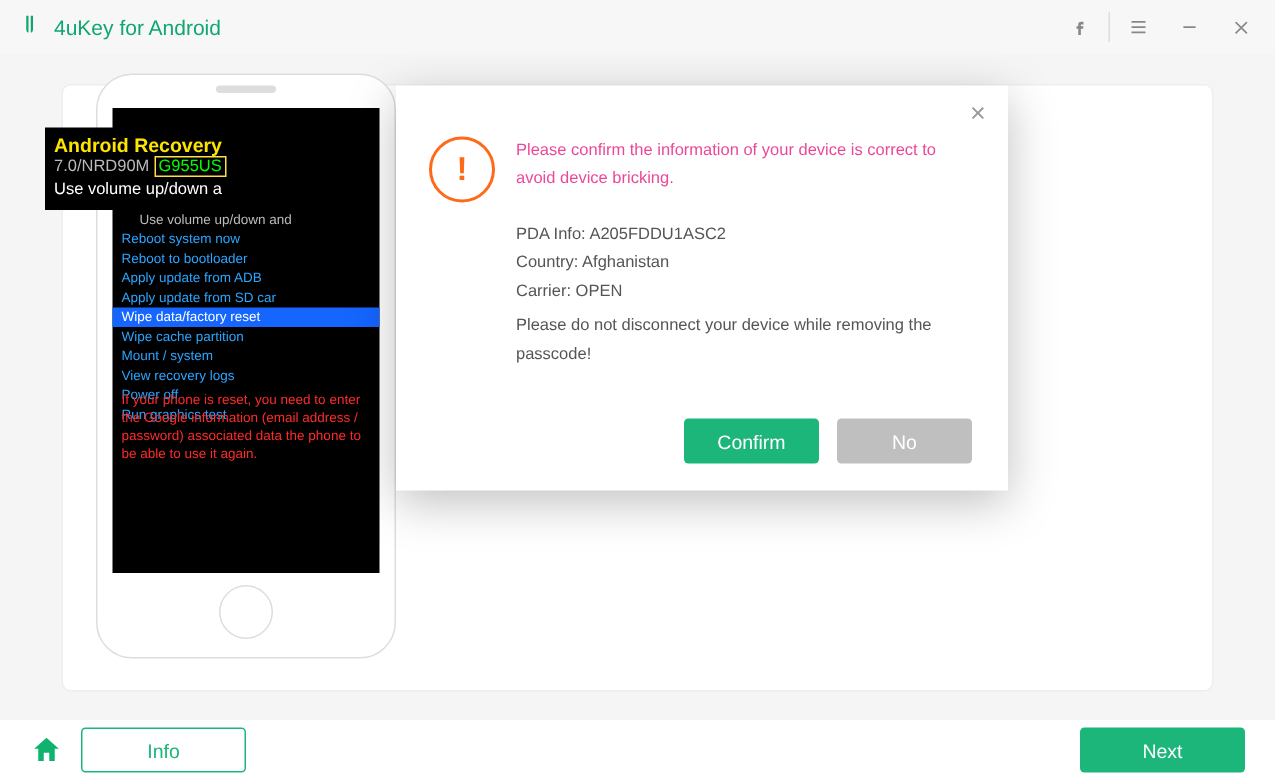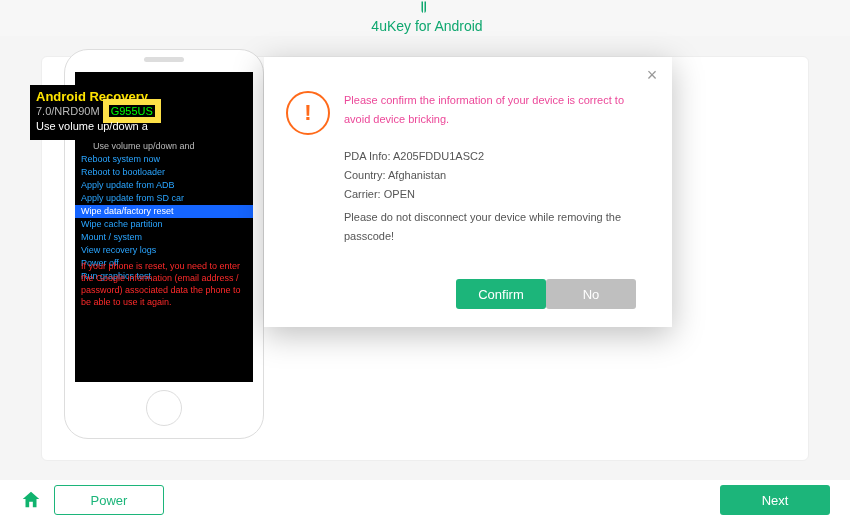--- a/index.html
+++ b/index.html
@@ -1,37 +1,37 @@
 <!DOCTYPE html>
 <html><head>
   <meta charset="utf-8">
   <style>
     * { margin: 0; padding: 0; box-sizing: border-box; font-family: "Segoe UI", Arial, sans-serif; }
     html, body { width: 850px; height: 520px; overflow: hidden; background: #fff; }
     
-    .titlebar { height: 36px; background: #f7f7f7; display: flex; align-items: center; padding: 0 6px 0 10px; font-size: 14px; color: #0fa76f; flex-direction: column; }
+    .titlebar { height: 36px; background: #f7f7f7; display: flex; align-items: center; padding: 0 6px 0 10px; font-size: 14px; color: #0fa76f; }
     .titlebar .logo { display: inline-flex; margin-right: 8px; }
     .titlebar .title { color: #0fa76f; font-weight: 500; }
     .titlebar .spacer { flex: 1; }
     .titlebar .tbtn { width: 34px; height: 34px; display: flex; align-items: center; justify-content: center; cursor: pointer; color: #777; }
     .titlebar .divider { width: 1px; height: 20px; background: #ddd; margin: 0 2px; }
     
     .content { position: relative; height: 444px; background: #f5f5f5; padding: 20px 30px 0 30px; }
     .card { width: 768px; margin: 0 auto; height: 405px; background: #fff; border: 1px solid #eee; border-radius: 6px; position: relative; overflow: visible; }
     
     .phone { position: absolute; left: 22px; top: -8px; width: 200px; height: 390px; border: 1px solid #ddd; border-radius: 24px; background: #fff; }
     .phone-top { height: 18px; display: flex; align-items: center; justify-content: center; }
     .speaker { width: 40px; height: 5px; border-radius: 3px; background: #ddd; }
     .phone-screen { margin: 4px 10px 0 10px; height: 310px; background: #000; position: relative; font-size: 10px; }
     .home-btn { width: 36px; height: 36px; border-radius: 50%; border: 1px solid #ddd; margin: 8px auto 0; }
     
     .recovery-badge { position: absolute; left: -45px; top: 13px; background: #000; padding: 4px 6px 6px 6px; line-height: 15px; font-size: 11px; }
     .recovery-badge .l1 { color: #ffe400; font-weight: bold; font-size: 13px; }
     .recovery-badge .l2 { color: #bbb; }
-    .recovery-badge .l2 .box { color: #0f0; border: 6px solid #fde047; padding: 0 2px; }
+    .recovery-badge .l2 .box { color: #0f0; border: 1px solid #fde047; padding: 0 2px; }
     .recovery-badge .l3 { color: #fff; }
     .recovery-menu { position: absolute; left: 0; right: 0; top: 68px; font-size: 9px; line-height: 13px; }
     .recovery-menu .m { padding: 0 6px; color: #2aa5ff; }
     .recovery-menu .sel { background: #1565ff; color: #fff; }
     .recovery-note { position: absolute; left: 6px; right: 6px; top: 188px; color: #ff2a2a; font-size: 9px; line-height: 12px; }
     
     .right-panel { position: absolute; left: 310px; top: 30px; right: 20px; }
     .right-panel h2 { font-weight: 400; color: #444; font-size: 20px; margin-bottom: 10px; }
     .right-panel p { color: #666; font-size: 13px; margin-bottom: 20px; }
     .field { display: flex; align-items: center; margin-bottom: 14px; gap: 8px; }
@@ -42,21 +42,21 @@
     .step + .step { border-top: 1px solid #ccc; }
     .help { width: 18px; height: 18px; border: 1px solid #bbb; border-radius: 50%; color: #999; font-size: 11px; display: flex; align-items: center; justify-content: center; }
     
     .modal { position: absolute; left: 222px; top: 0px; width: 408px; height: 270px; background: #fff; box-shadow: 0 8px 30px rgba(0,0,0,.25); }
     .modal .close { position: absolute; right: 8px; top: 6px; width: 24px; height: 24px; display: flex; align-items: center; justify-content: center; color: #999; cursor: pointer; font-size: 18px; }
     .modal-body { display: flex; padding: 34px 30px 0 22px; gap: 14px; }
     .warn-icon { flex: 0 0 44px; }
     .warn-circle { width: 44px; height: 44px; border: 2px solid #ff6a1a; border-radius: 50%; display: flex; align-items: center; justify-content: center; color: #ff6a1a; font-weight: bold; font-size: 22px; }
     .modal-text .warn { color: #ec4899; font-size: 11px; line-height: 19px; margin-bottom: 18px; }
     .modal-text .info { color: #555; font-size: 11px; line-height: 19px; }
-    .modal-actions { position: absolute; right: 36px; bottom: 18px; display: flex; gap: 0; }
+    .modal-actions { position: absolute; right: 24px; bottom: 18px; display: flex; gap: 12px; }
     .btn { min-width: 90px; height: 30px; border: none; border-radius: 3px; font-size: 13px; cursor: pointer; }
     .btn-primary { background: #1cb57a; color: #fff; }
     .btn-secondary { background: #bfbfbf; color: #fff; }
     
     .footer { height: 40px; display: flex; align-items: center; padding: 0 20px; gap: 12px; background: #fff; }
     .home-ico { width: 22px; height: 22px; color: #10b36e; cursor: pointer; }
     .btn-outline { min-width: 110px; height: 30px; border: 1px solid #1cb57a; background: #fff; color: #1cb57a; border-radius: 3px; cursor: pointer; font-size: 13px; }
     .btn-next { min-width: 110px; height: 30px; background: #1cb57a; color: #fff; border: none; border-radius: 3px; cursor: pointer; font-size: 13px; }
     .footer .spacer { flex: 1; }
   </style>
@@ -186,16 +186,16 @@
 
   </div>
 </div>
 
 <div class="footer">
   <span class="home-ico">
     <svg width="22" height="22" viewBox="0 0 24 24">
         <path fill="#10b36e" d="M12 3l9 8h-3v9h-4v-6h-4v6H6v-9H3z"></path>
       </svg>
   </span>
-  <button class="btn-outline">Power</button>
+  <button class="btn-outline">Info</button>
   <span class="spacer"></span>
   <button class="btn-next">Next</button>
 </div>
 
 </body></html>

